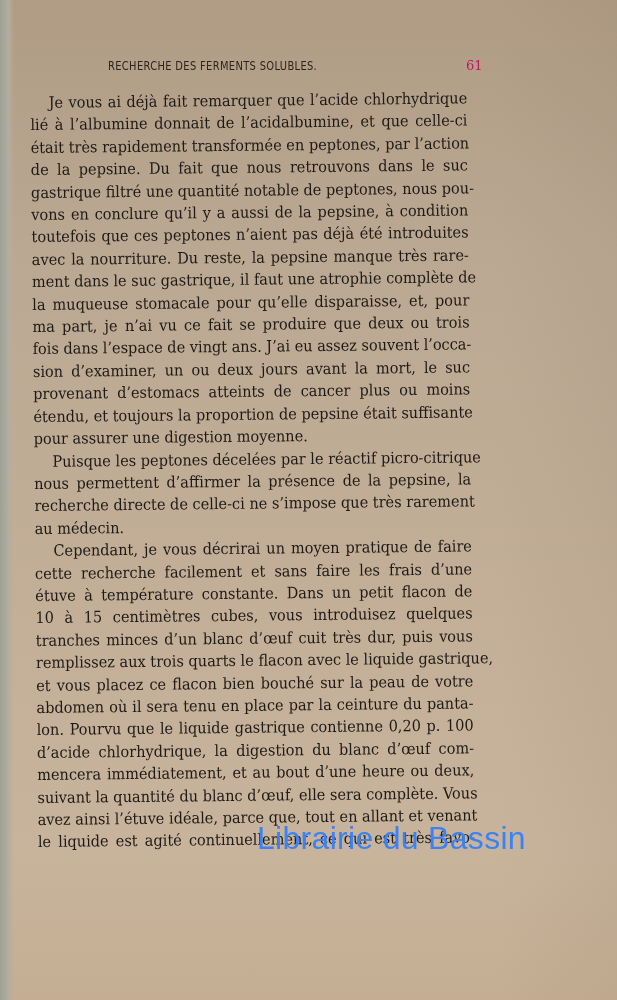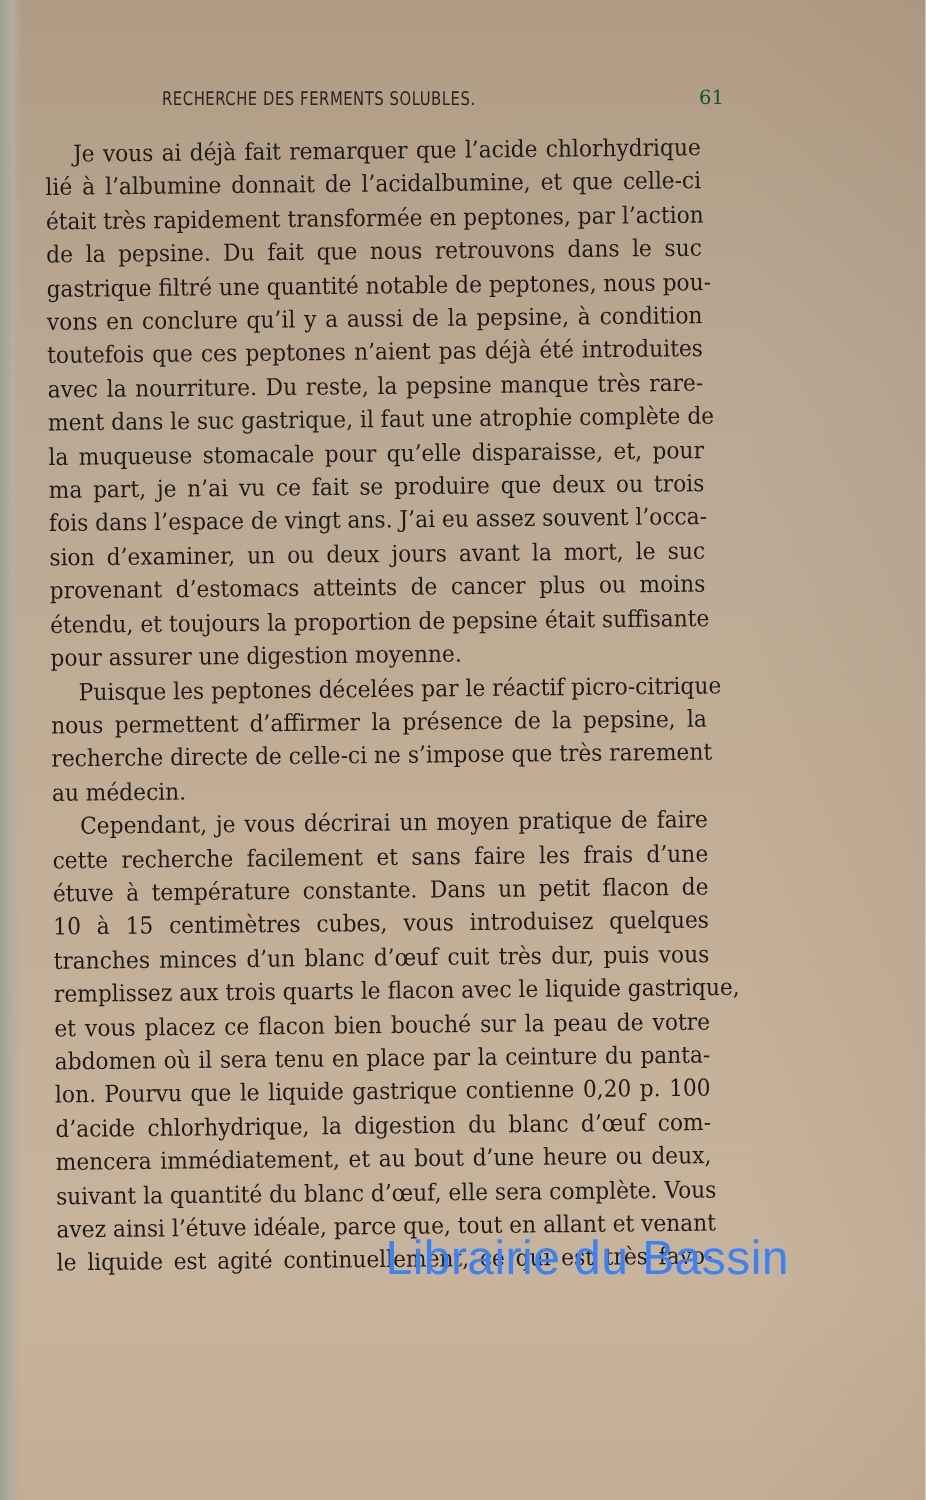--- a/index.html
+++ b/index.html
@@ -18,21 +18,21 @@
     background: linear-gradient(90deg, rgba(0,0,0,0) 0%, rgba(120,100,80,0.08) 100%);
   }
   .header {
     position: absolute; top: 58px; left: 108px; width: 380px;
     font-family: "DejaVu Sans Condensed", "DejaVu Sans", sans-serif;
     font-size: 12.5px; letter-spacing: 0.4px; color: #2a241e;
     transform: scaleX(0.88); transform-origin: left center;
   }
   .page-number {
     position: absolute; top: 58px; left: 466px;
-    font-size: 13px; color: #14532d;
+    font-size: 13px; color: #be185d;
   }
   .body-text {
     position: absolute; top: 92px; left: 30px; width: 470px;
     font-size: 15.6px; line-height: 22.4px;
     text-align: justify;
     transform: rotate(-0.6deg) scaleX(0.93); transform-origin: left top;
   }
   .line { display: block; white-space: nowrap; text-align-last: justify; text-align: justify; }
   .line.last { text-align-last: left; }
   .indent { padding-left: 20px; }

